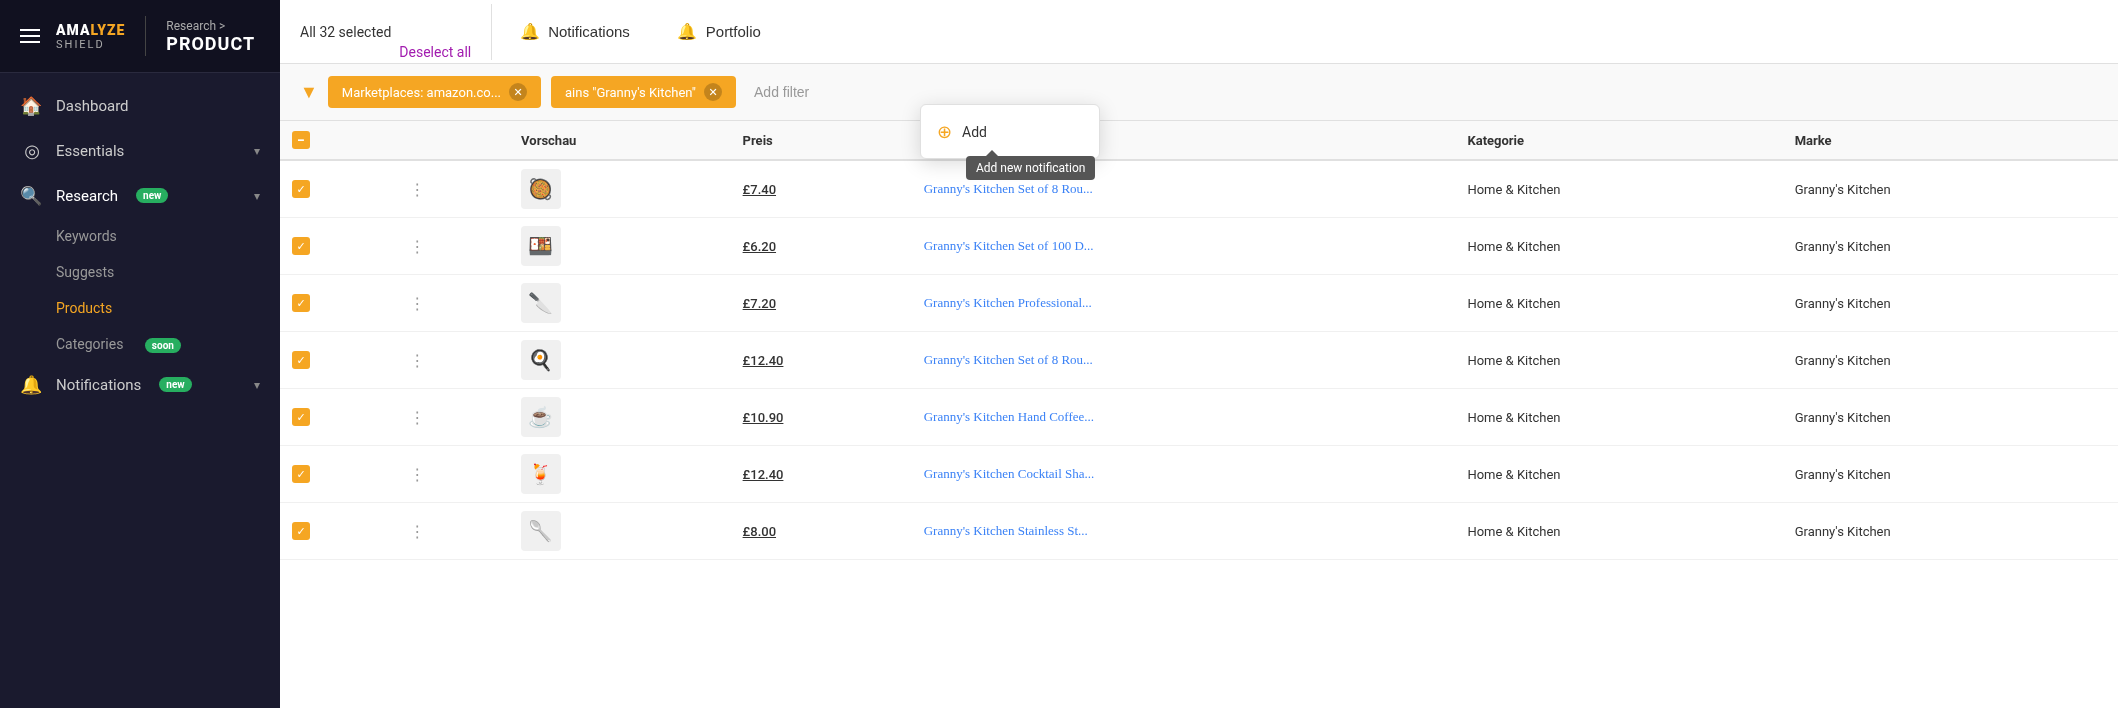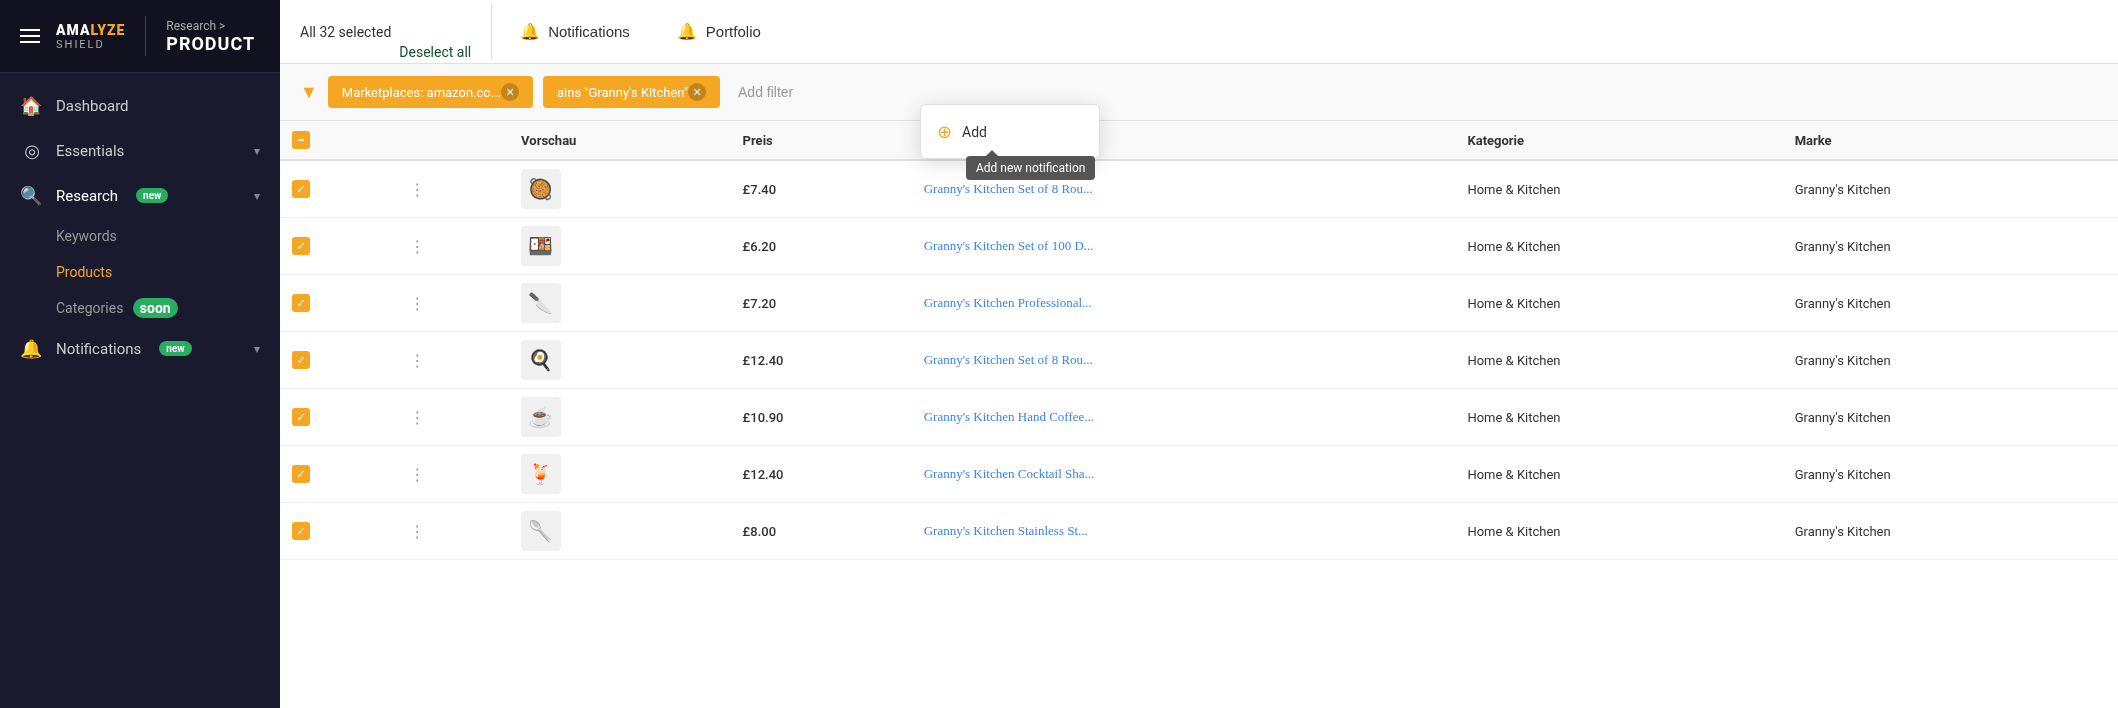--- a/index.html
+++ b/index.html
@@ -75,25 +75,25 @@
       color: #fff;
       font-size: 10px;
       font-weight: 700;
       padding: 2px 7px;
       border-radius: 10px;
       margin-left: 6px;
     }
     .badge-soon {
       background: #27ae60;
       color: #fff;
-      font-size: 14px;
+      font-size: 10px;
       font-weight: 700;
       padding: 2px 7px;
       border-radius: 10px;
-      margin-left: 6px;
+      margin-left: 18px;
     }
 
     .chevron { margin-left: auto; font-size: 12px; color: #888; }
 
     .sub-nav { padding-left: 56px; }
     .sub-nav-item {
       padding: 10px 20px 10px 0;
       color: #999;
       font-size: 14px;
       cursor: pointer;
@@ -124,21 +124,21 @@
       display: flex;
       align-items: center;
       gap: 8px;
       padding-right: 20px;
       border-right: 1px solid #e0e0e0;
       font-size: 14px;
       color: #333;
     }
 
     .deselect-link {
-      color: #14532d;
+      color: #a21caf;
       cursor: pointer;
       text-decoration: none;
       margin-top: 40px;
     }
 
     .tab-btn {
       display: flex;
       align-items: center;
       gap: 8px;
       padding: 8px 20px;
@@ -165,20 +165,21 @@
     .filter-icon { color: #f5a623; font-size: 18px; cursor: pointer; }
 
     .filter-tag {
       background: #f5a623;
       color: #fff;
       padding: 7px 14px;
       border-radius: 4px;
       font-size: 13px;
       display: flex;
       align-items: center;
+      gap: 8px;
     }
     .filter-tag .close-x {
       background: rgba(0,0,0,0.2);
       border-radius: 50%;
       width: 18px;
       height: 18px;
       display: flex;
       align-items: center;
       justify-content: center;
       cursor: pointer;
@@ -308,21 +309,21 @@
       width: 40px;
       height: 40px;
       background: #f0f0f0;
       border-radius: 4px;
       display: flex;
       align-items: center;
       justify-content: center;
       font-size: 20px;
     }
 
-    .price { font-weight: 500; }
+    .price { font-weight: 500; text-decoration: underline; }
 
     .product-link { color: #3b82f6; text-decoration: none; cursor: pointer; font-family: Liberation Serif, serif; }
   </style>
 </head>
 <body>
 
 <nav class="sidebar">
   <div class="sidebar-header">
     <div class="hamburger">
       <span></span>
@@ -360,20 +361,23 @@
     <div class="nav-item active">
       <span class="nav-icon">🔍</span>
       <span>Research</span>
       <span class="badge-new">new</span>
       <span class="chevron">▾</span>
     </div>
 
     <div class="sub-nav">
       <div class="sub-nav-item">
         <span>Keywords</span>
+      </div>
+      <div class="sub-nav-item">
+        <span>Suggests</span>
       </div>
       <div class="sub-nav-item active" style="color:#f5a623;">
         <span>Products</span>
       </div>
       <div class="sub-nav-item">
         <span>Categories</span>
         <span class="badge-soon">soon</span>
       </div>
     </div>
 

